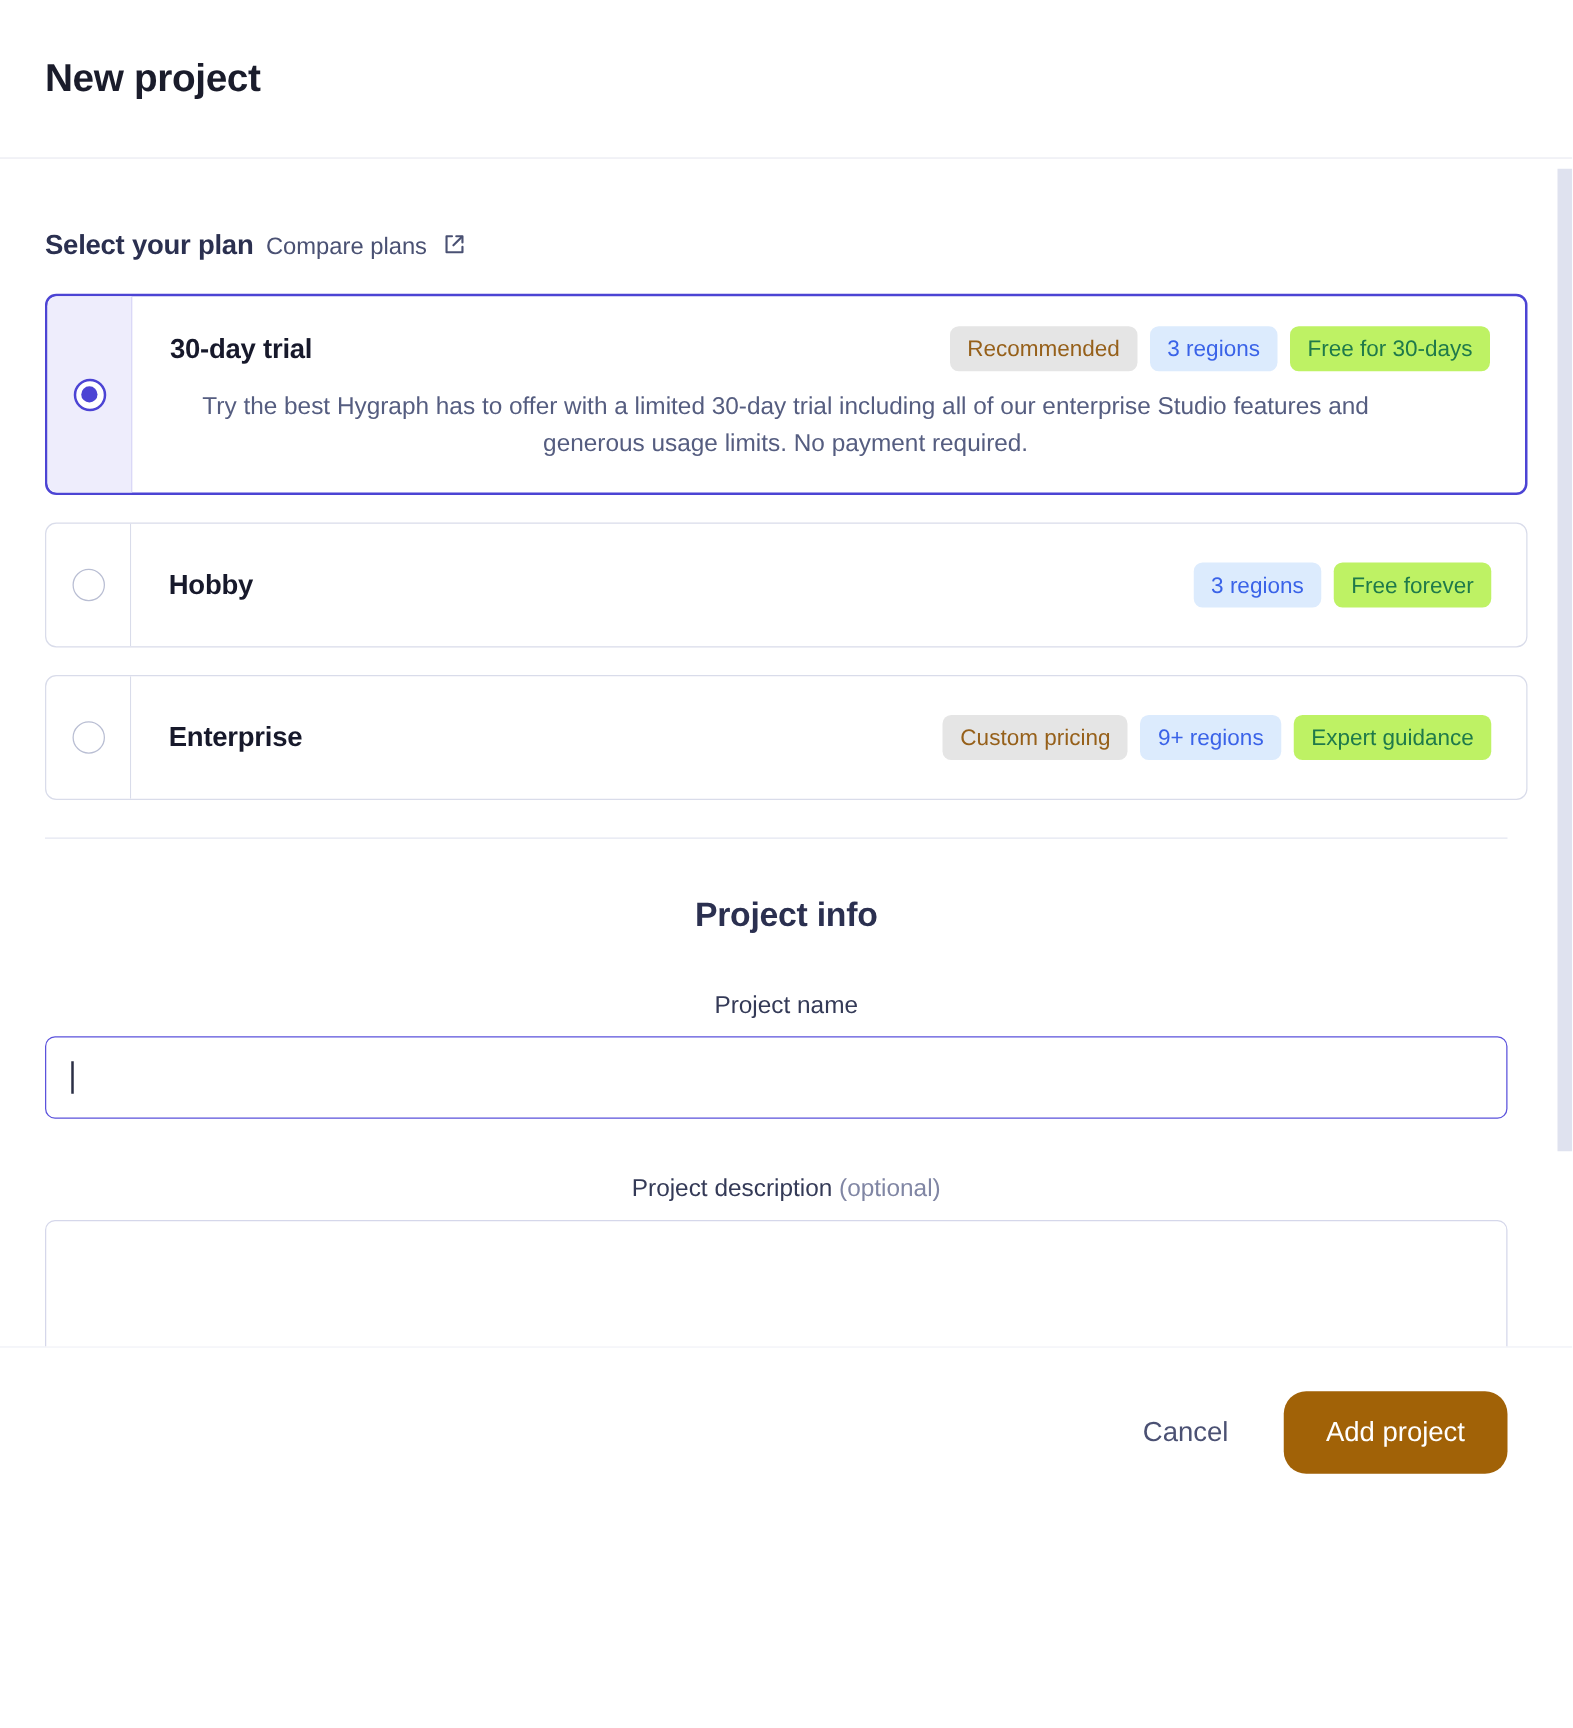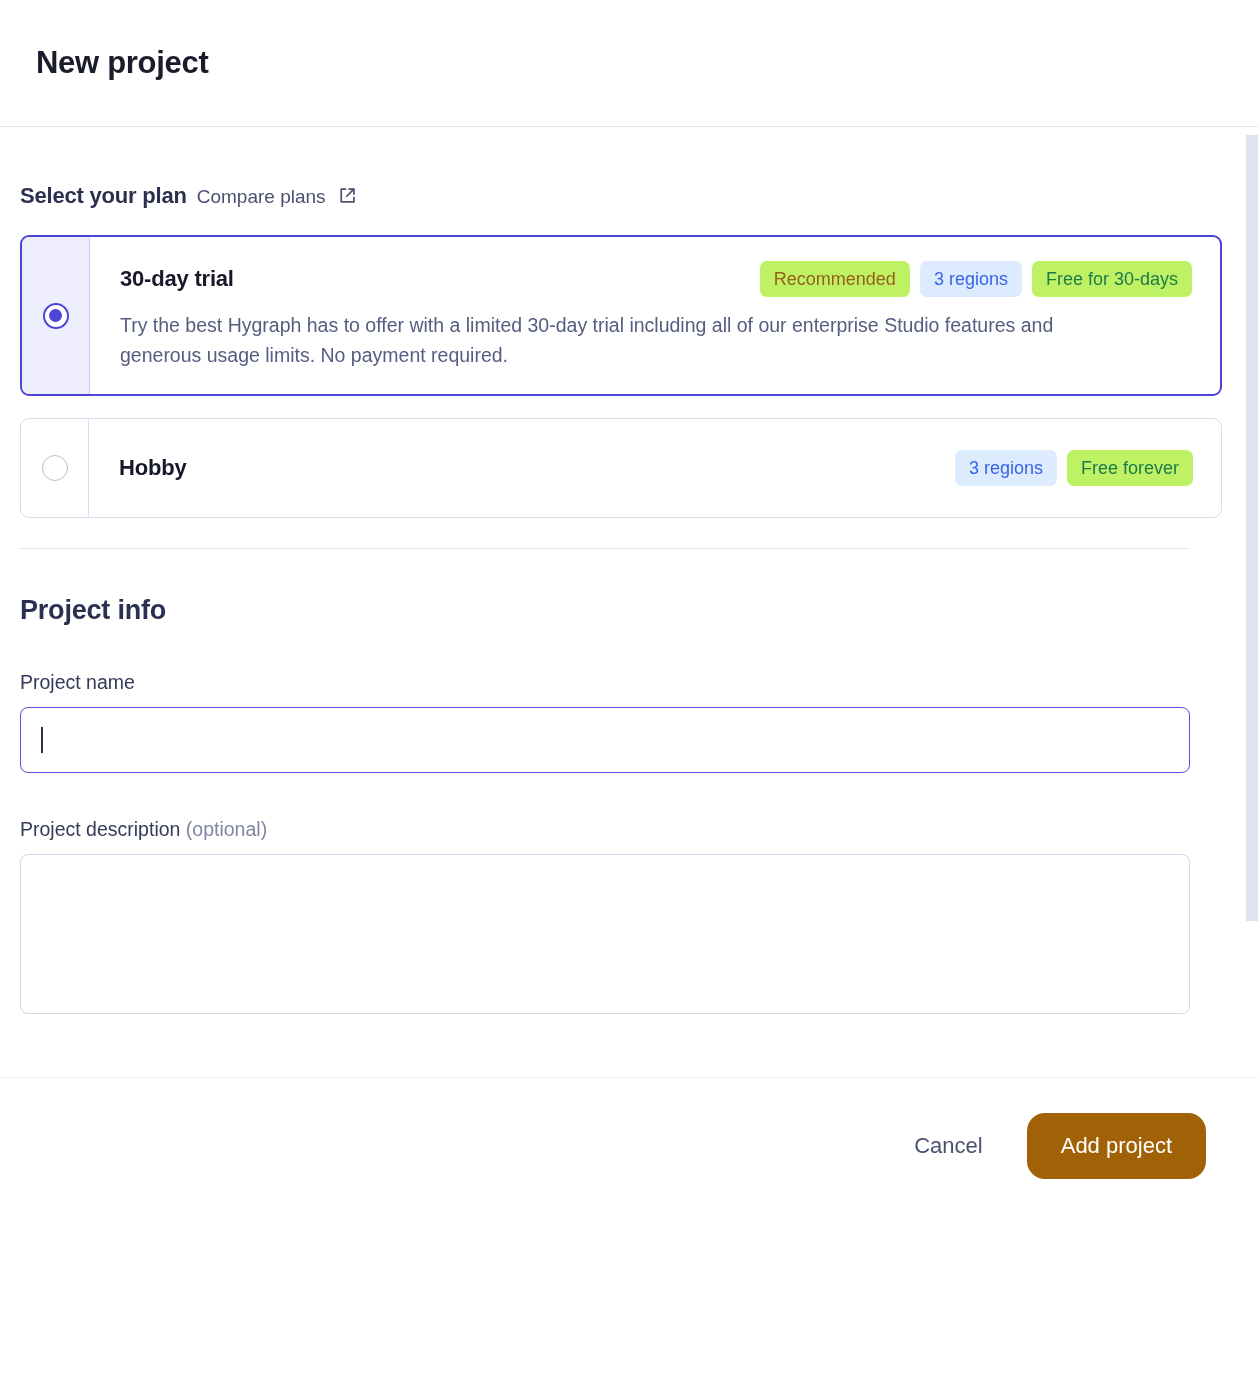--- a/index.html
+++ b/index.html
@@ -39,22 +39,23 @@
   
   .body-wrap {
     position: relative;
     flex: 1 1 auto;
     overflow: hidden;
     background: #fff;
   }
   .body-scroll {
     position: absolute;
     inset: 0;
-    padding: 0 36px 0 20px;
+    padding: 0 36px 0 36px;
     overflow: hidden;
+    text-align: center;
   }
 
   .section-head {
     display: flex;
     align-items: baseline;
     gap: 10px;
     padding-top: 56px;
     margin-bottom: 26px;
   }
   .section-title {
@@ -152,21 +153,21 @@
     gap: 10px;
     align-items: center;
   }
   .badge {
     font-size: 18px;
     padding: 9px 14px;
     border-radius: 7px;
     white-space: nowrap;
     line-height: 1;
   }
-  .badge-amber { background: #bef264; color: #96601a; }
+  .badge-amber { background: #e5e5e5; color: #96601a; }
   .badge-blue  { background: #dcebfd; color: #3a63e8; }
   .badge-green { background: #bef264; color: #1f7a4a; }
 
   .plan-desc {
     margin-top: 14px;
     font-size: 19.5px;
     line-height: 1.52;
     color: #555d80;
     max-width: 985px;
   }
@@ -327,20 +328,35 @@
           <div class="plan-row">
             <div class="plan-name">Hobby</div>
             <div class="badges">
               <span class="badge badge-blue">3 regions</span>
               <span class="badge badge-green">Free forever</span>
             </div>
           </div>
         </div>
       </div>
 
+      <div class="plan-card">
+        <div class="radio-col">
+          <span class="radio"></span>
+        </div>
+        <div class="plan-body">
+          <div class="plan-row">
+            <div class="plan-name">Enterprise</div>
+            <div class="badges">
+              <span class="badge badge-amber">Custom pricing</span>
+              <span class="badge badge-blue">9+ regions</span>
+              <span class="badge badge-green">Expert guidance</span>
+            </div>
+          </div>
+        </div>
+      </div>
 
       <div class="divider"></div>
 
       <div class="info-title">Project info</div>
 
       <div class="field-label">
         <span>Project name</span>
       </div>
       <div class="text-input">
         <span class="caret"></span>

